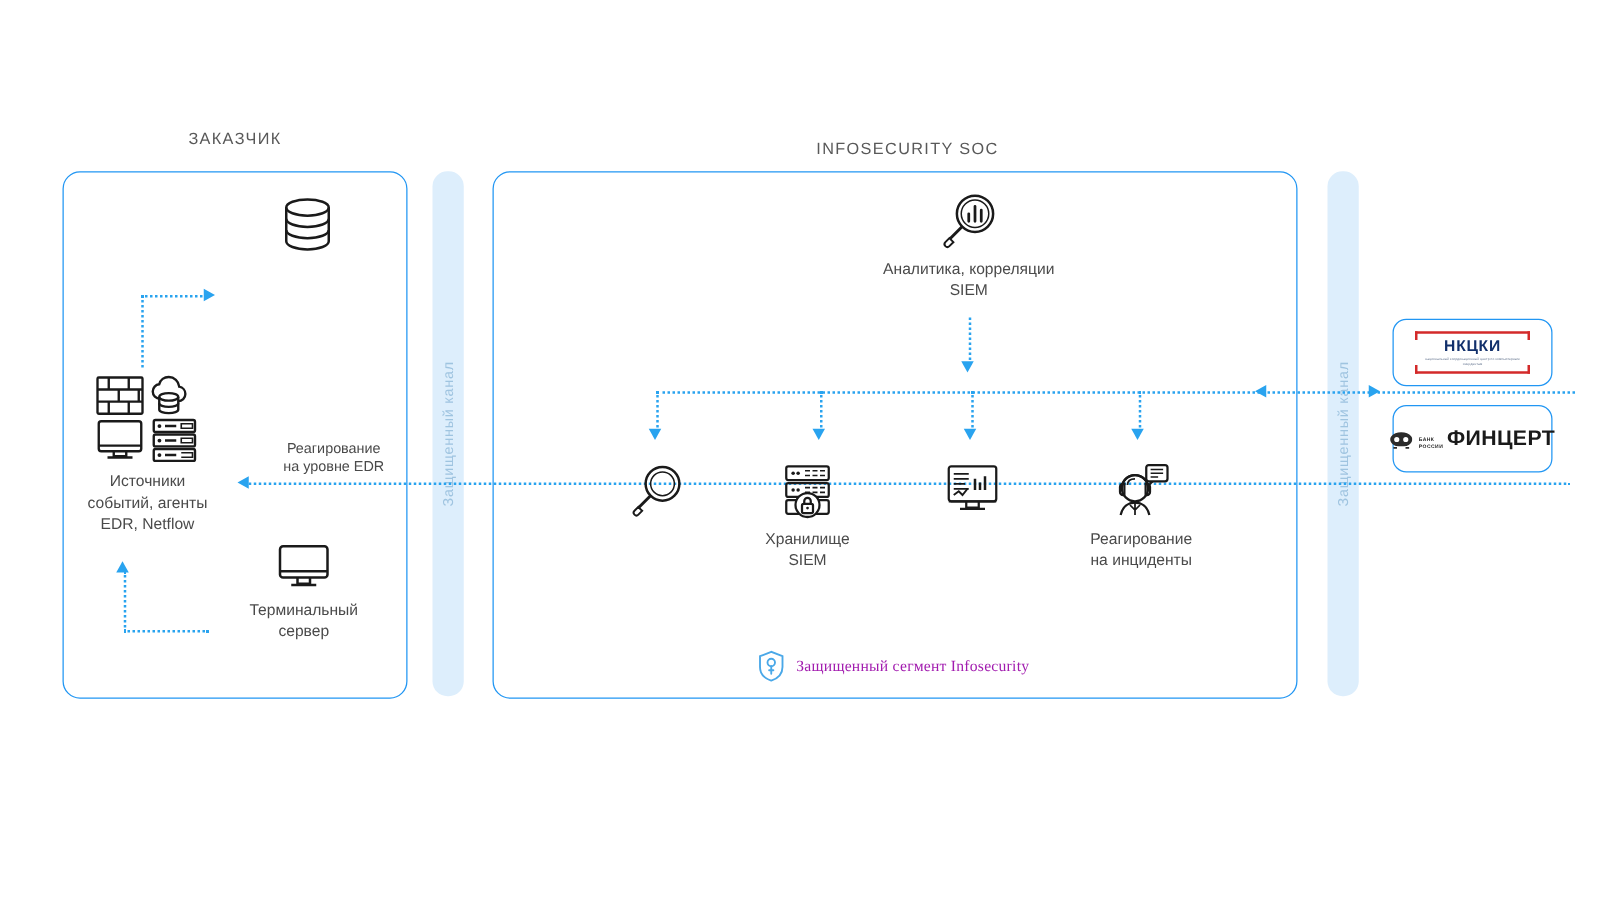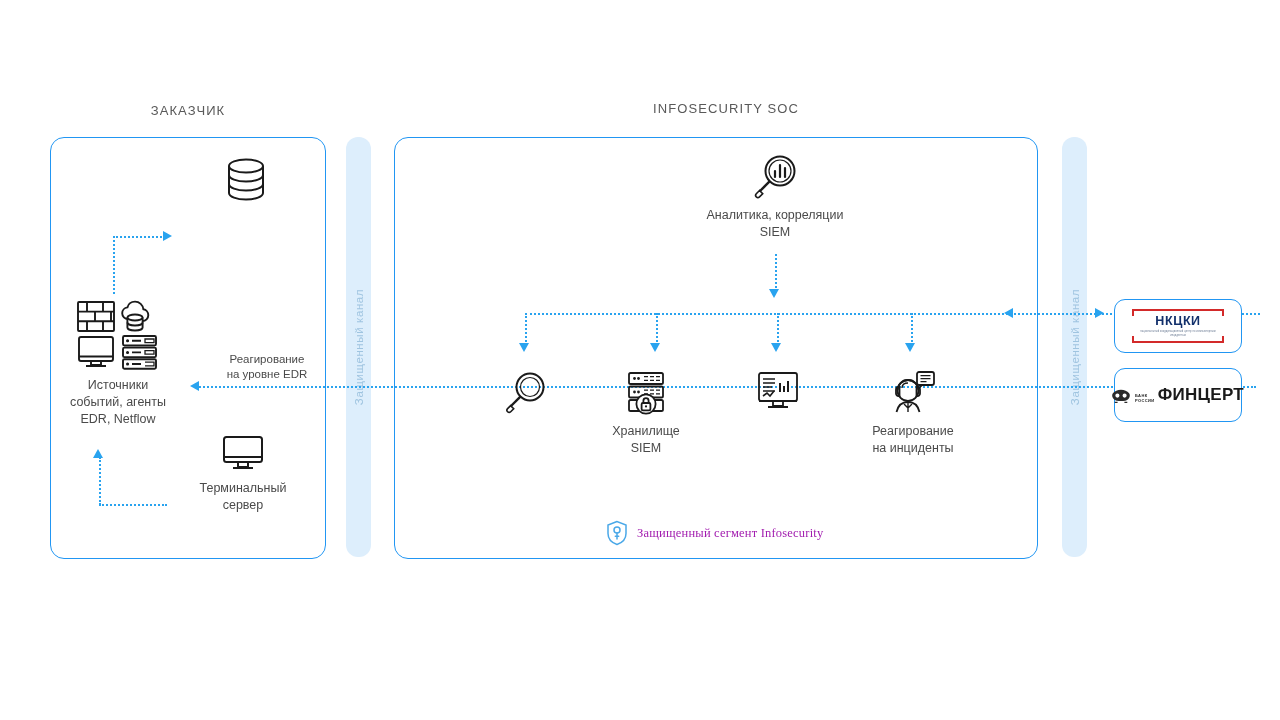--- a/index.html
+++ b/index.html
@@ -37,21 +37,21 @@
 
   .edgelabel{position:absolute;font-size:11.5px;line-height:15px;color:#4a4a4a;
              text-align:center;white-space:pre-line;}
 
   
   .segbar{position:absolute;display:flex;align-items:center;gap:9px;}
   .segbar .lbl{font-size:12.5px;color:#a21caf;letter-spacing:.2px;white-space:nowrap;font-family:Liberation Serif, serif;}
 
   
   .logocard{position:absolute;border:1.4px solid #2196f3;border-radius:11px;background:#fff;
-            display:flex;align-items:center;justify-content:center;margin-top:44px;}
+            display:flex;align-items:center;justify-content:center;}
   .nkcki{position:relative;width:92px;height:34px;display:flex;flex-direction:column;
          align-items:center;justify-content:center;}
   .nkcki .bar{position:absolute;left:0;right:0;height:2px;background:#d32a2a;}
   .nkcki .bar.t{top:0;} .nkcki .bar.b{bottom:0;}
   .nkcki .edge{position:absolute;width:2px;background:#d32a2a;height:7px;}
   .nkcki .edge.tl{left:0;top:0;} .nkcki .edge.tr{right:0;top:0;}
   .nkcki .edge.bl{left:0;bottom:0;} .nkcki .edge.br{right:0;bottom:0;}
   .nkcki .main{font-size:12.5px;font-weight:bold;color:#12306b;letter-spacing:.6px;line-height:13px;}
   .nkcki .sub{font-size:2.6px;color:#6a7a93;line-height:3.4px;text-align:center;
               letter-spacing:.1px;margin-top:2px;max-width:86px;}
@@ -60,21 +60,21 @@
   .fincert .tiny{font-size:4px;font-weight:bold;color:#222;letter-spacing:.4px;line-height:5px;
                  margin-bottom:1px;margin-right:1px;}
   .fincert .word{font-size:17px;font-weight:bold;color:#1a1a1a;letter-spacing:.3px;line-height:18px;}
 </style>
 </head>
 <body>
 
 <div class="canvas">
 
   <div class="sec-title" style="left:108px;top:103px;width:160px;">ЗАКАЗЧИК</div>
-  <div class="sec-title" style="left:636px;top:101px;width:180px;">INFOSECURITY SOC</div>
+  <div class="sec-title" style="left:636px;top:111px;width:180px;">INFOSECURITY SOC</div>
 
   <div class="zone" style="left:50px;top:137px;width:274px;height:420px;"></div>
   <div class="zone" style="left:394px;top:137px;width:642px;height:420px;"></div>
 
   <div class="channel" style="left:346px;top:137px;width:25px;height:420px;">
     <span class="vtxt">Защищенный канал</span>
   </div>
   <div class="channel" style="left:1062px;top:137px;width:25px;height:420px;">
     <span class="vtxt">Защищенный канал</span>
   </div>

